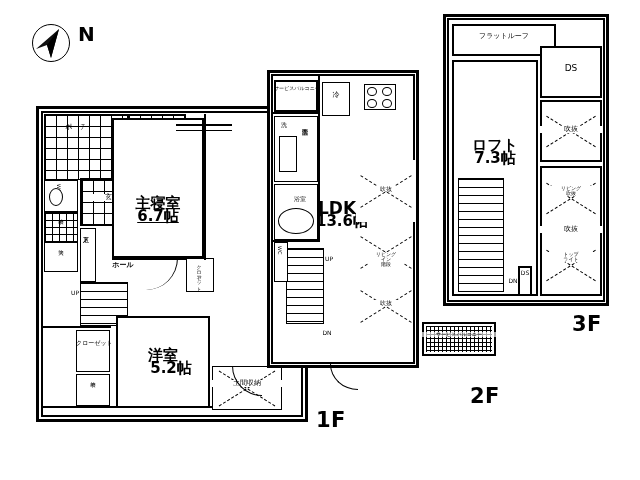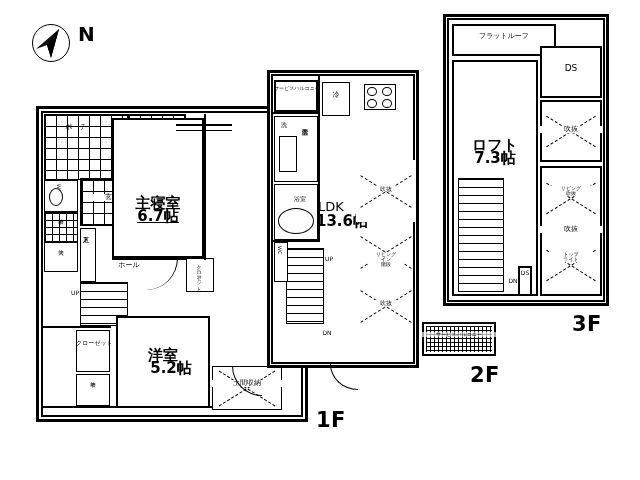--- a/index.html
+++ b/index.html
@@ -16,21 +16,21 @@
   .outer2{position:absolute;border:3px solid #000;background:#fff;box-sizing:border-box;}
 
   .lbl{position:absolute;font-family:"DejaVu Sans","Liberation Sans",sans-serif;
        line-height:1.02;text-align:center;white-space:nowrap;color:#000;}
   .lbl.v{writing-mode:vertical-rl;white-space:nowrap;line-height:1;}
   .t5{font-size:5px;}
   .t6{font-size:6px;}
   .t7{font-size:7px;}
   .t9{font-size:9px;}
   .t11{font-size:15px;font-weight:bold;}
-  .t13{font-size:13px;font-weight:normal;}
+  .t13{font-size:17px;font-weight:bold;}
   .floor-tag{position:absolute;font-size:21px;font-weight:bold;letter-spacing:.5px;}
 
   
   .grid-tile{
     background-image:
       repeating-linear-gradient(to right,#000 0 1px,transparent 1px 11px),
       repeating-linear-gradient(to bottom,#000 0 1px,transparent 1px 11px);
   }
   .grid-fine{
     background-image:
@@ -87,21 +87,21 @@
     <div class="lbl t7" style="left:48px;top:124px;width:56px;">ポーチ</div>
 
     <div class="room grid-tile" style="left:128px;top:114px;width:58px;height:66px;"></div>
 
     <div class="room grid-tile thick" style="left:80px;top:178px;width:64px;height:48px;"></div>
     <div class="lbl t7" style="left:84px;top:194px;width:56px;background:#fff;">玄関</div>
 
     <div class="room" style="left:80px;top:228px;width:16px;height:54px;"></div>
     <div class="lbl v t6" style="left:83px;top:232px;">下足入</div>
 
-    <div class="lbl t7" style="left:106px;top:262px;width:46px;">ホール</div>
+    <div class="lbl t7" style="left:100px;top:262px;width:46px;font-weight:bold;">ホール</div>
     <div class="arc-tr" style="left:146px;top:258px;width:32px;height:32px;border-left:none;border-bottom:none;"></div>
 
     <div class="room" style="left:44px;top:180px;width:34px;height:32px;"></div>
     <div class="lbl v t5" style="left:56px;top:184px;">WC</div>
     <div class="oval" style="left:49px;top:188px;width:14px;height:18px;"></div>
 
     <div class="room grid-fine" style="left:44px;top:212px;width:34px;height:30px;"></div>
     <div class="lbl v t5" style="left:58px;top:215px;">収納</div>
 
     <div class="room" style="left:44px;top:242px;width:34px;height:30px;"></div>
@@ -197,21 +197,21 @@
     <div class="outer" style="left:422px;top:322px;width:74px;height:34px;"></div>
     <div class="abs hatch-bal" style="left:426px;top:326px;width:66px;height:26px;"></div>
     <div class="lbl t5" style="left:422px;top:332px;width:74px;background:rgba(255,255,255,.65);">サービスバルコニー</div>
 
     <div class="arc" style="left:330px;top:364px;width:28px;height:26px;border-right:none;border-top:none;"></div>
 
     <div class="wall" style="left:271px;top:112px;width:48px;height:2px;"></div>
     <div class="wall" style="left:318px;top:74px;width:2px;height:168px;"></div>
     <div class="wall" style="left:271px;top:240px;width:48px;height:2px;"></div>
 
-    <div class="floor-tag" style="left:470px;top:363px;">2F</div>
+    <div class="floor-tag" style="left:470px;top:384px;">2F</div>
   </div>
 
   <div>
 
     <div class="outer2" style="left:443px;top:14px;width:166px;height:292px;"></div>
     <div class="outer" style="left:447px;top:18px;width:158px;height:284px;"></div>
 
     <div class="room thick" style="left:452px;top:24px;width:104px;height:32px;"></div>
     <div class="lbl t7" style="left:452px;top:33px;width:104px;">フラットルーフ</div>
 

